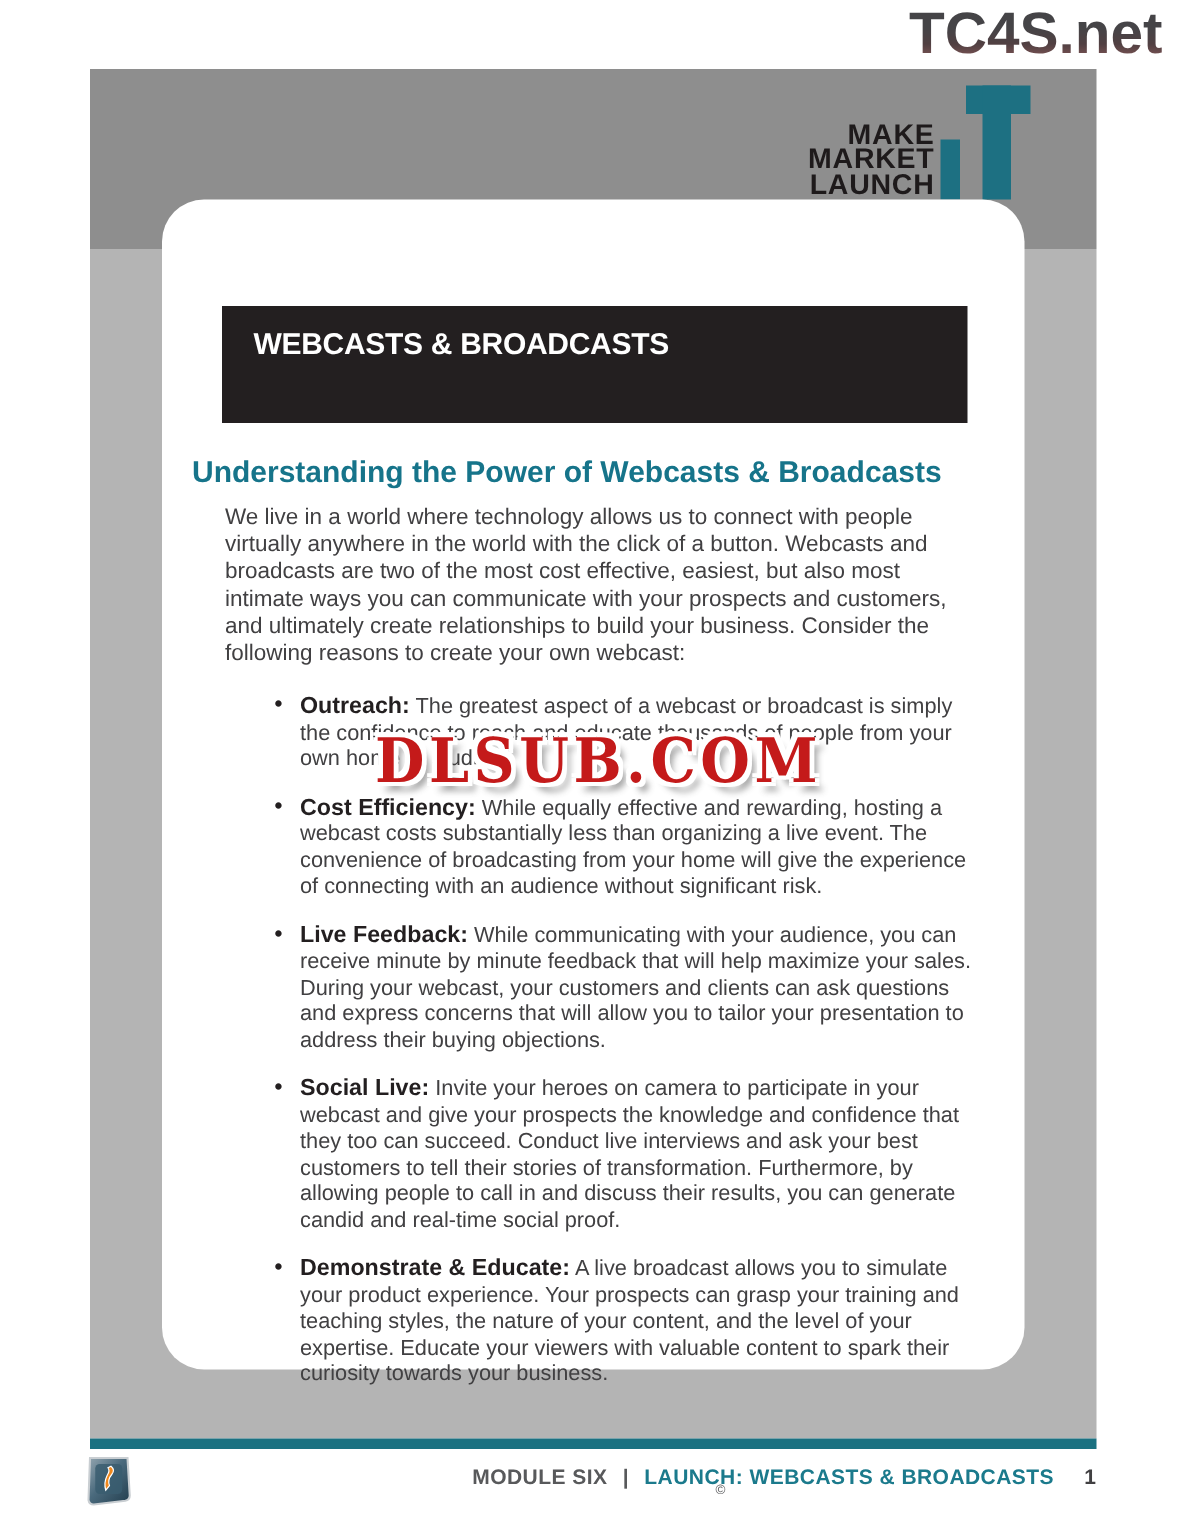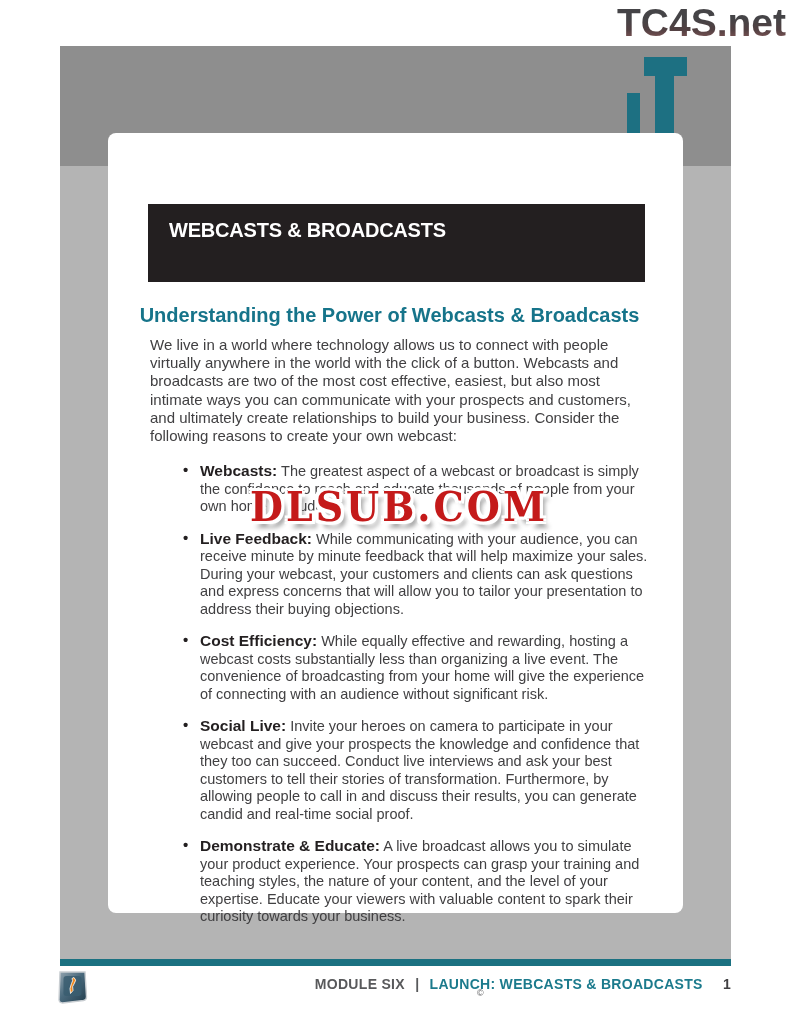--- a/index.html
+++ b/index.html
@@ -6,45 +6,45 @@
   body { background:#ffffff; font-family:"Liberation Sans", sans-serif; }
   .page { position:relative; width:791px; height:1024px; background:#ffffff; overflow:hidden; margin:0 auto; }
 
   
   .band-dark  { position:absolute; left:60px; top:46px;  width:671px; height:120px; background:#8e8e8e; }
   .band-light { position:absolute; left:60px; top:166px; width:671px; height:793px; background:#b4b4b4; }
   .teal-rule  { position:absolute; left:60px; top:959px; width:671px; height:7px; background:#1b7181; }
 
   
   .wm-top {
-    position:absolute; top:1px; right:5px; z-index:6;
+    position:absolute; top:1px; right:16px; z-index:6;
     font-size:39px; font-weight:bold; letter-spacing:0px;
     background:linear-gradient(180deg,#454447 40%,#514042 65%,#8a5a5a 92%,#9b6c6c 100%);
     -webkit-background-clip:text; background-clip:text;
     color:transparent; -webkit-text-fill-color:transparent;
   }
 
   
   .logo { position:absolute; top:57px; left:505px; width:182px; height:76px; }
   .logo-words { position:absolute; right:64px; bottom:1px; text-align:right;
     font-weight:bold; font-size:19px; line-height:16.5px; letter-spacing:0.5px; color:#1e1a1b; }
   .logo-it { position:absolute; right:0; top:0; width:60px; height:76px; }
   .it-i    { position:absolute; left:0;  bottom:0; width:13px; height:40px; background:#1d7082; }
   .it-tbar { position:absolute; left:17px; top:0;  width:43px; height:19px; background:#1d7082; }
   .it-stem { position:absolute; left:28px; top:0;  width:19px; height:76px; background:#1d7082; }
 
   
   .card { position:absolute; left:108px; top:133px; width:575px; height:780px;
-    background:#ffffff; border-radius:8px; z-index:2; }
+    background:#ffffff; border-radius:28px; z-index:2; }
 
   .banner { margin:71px 0 0 40px; width:497px; height:78px; background:#231f20; }
   .banner-title { padding:15px 0 0 21px; color:#ffffff; font-weight:bold;
     font-size:20px; letter-spacing:-0.2px; }
 
-  .heading { margin:22px 32px 0 20px; color:#16748a; font-weight:bold; font-size:20px;text-align:center; }
+  .heading { margin:22px 32px 0 20px; color:#16748a; font-weight:bold; font-size:20px; }
 
   .intro { margin:9px 34px 0 42px; color:#414042; font-size:15px; line-height:18.2px; }
 
   ul.points { margin:17px 24px 0 92px; list-style:none; }
   ul.points li { position:relative; margin-bottom:14px; color:#414042;
     font-size:14.5px; line-height:17.5px; max-width:462px; }
   ul.points li::before { content:"•"; position:absolute; left:-17px; top:-1px;
     color:#231f20; font-size:15px; font-weight:bold; }
   ul.points .lead { font-weight:bold; color:#231f20; font-size:15.5px; }
 
@@ -87,48 +87,53 @@
 <body>
 
 <div class="page">
 
   <div class="band-dark"></div>
   <div class="band-light"></div>
 
   <div class="wm-top">TC4S.net</div>
 
   <div class="logo">
+    <div class="logo-words">
+      <div>MAKE</div>
+      <div>MARKET</div>
+      <div>LAUNCH</div>
+    </div>
     <div class="logo-it">
       <div class="it-tbar"></div>
       <div class="it-i"></div>
       <div class="it-stem"></div>
     </div>
   </div>
 
   <div class="card">
     <div class="banner">
       <div class="banner-title">WEBCASTS &amp; BROADCASTS</div>
     </div>
 
     <div class="heading">Understanding the Power of Webcasts &amp; Broadcasts</div>
 
     <p class="intro">We live in a world where technology allows us to connect with people virtually anywhere in the world with the click of a button. Webcasts and broadcasts are two of the most cost effective, easiest, but also most intimate ways you can communicate with your prospects and customers, and ultimately create relationships to build your business. Consider the following reasons to create your own webcast:</p>
 
     <ul class="points">
       <li>
-        <span class="lead">Webcasts:</span>
+        <span class="lead">Outreach:</span>
         <span>The greatest aspect of a webcast or broadcast is simply the confidence to reach and educate thousands of people from your own home or studio.</span>
+      </li>
+      <li>
+        <span class="lead">Cost Efficiency:</span>
+        <span>While equally effective and rewarding, hosting a webcast costs substantially less than organizing a live event. The convenience of broadcasting from your home will give the experience of connecting with an audience without significant risk.</span>
       </li>
       <li>
         <span class="lead">Live Feedback:</span>
         <span>While communicating with your audience, you can receive minute by minute feedback that will help maximize your sales. During your webcast, your customers and clients can ask questions and express concerns that will allow you to tailor your presentation to address their buying objections.</span>
-      </li>
-      <li>
-        <span class="lead">Cost Efficiency:</span>
-        <span>While equally effective and rewarding, hosting a webcast costs substantially less than organizing a live event. The convenience of broadcasting from your home will give the experience of connecting with an audience without significant risk.</span>
       </li>
       <li>
         <span class="lead">Social Live:</span>
         <span>Invite your heroes on camera to participate in your webcast and give your prospects the knowledge and confidence that they too can succeed. Conduct live interviews and ask your best customers to tell their stories of transformation. Furthermore, by allowing people to call in and discuss their results, you can generate candid and real-time social proof.</span>
       </li>
       <li>
         <span class="lead">Demonstrate &amp; Educate:</span>
         <span>A live broadcast allows you to simulate your product experience. Your prospects can grasp your training and teaching styles, the nature of your content, and the level of your expertise. Educate your viewers with valuable content to spark their curiosity towards your business.</span>
       </li>
     </ul>

